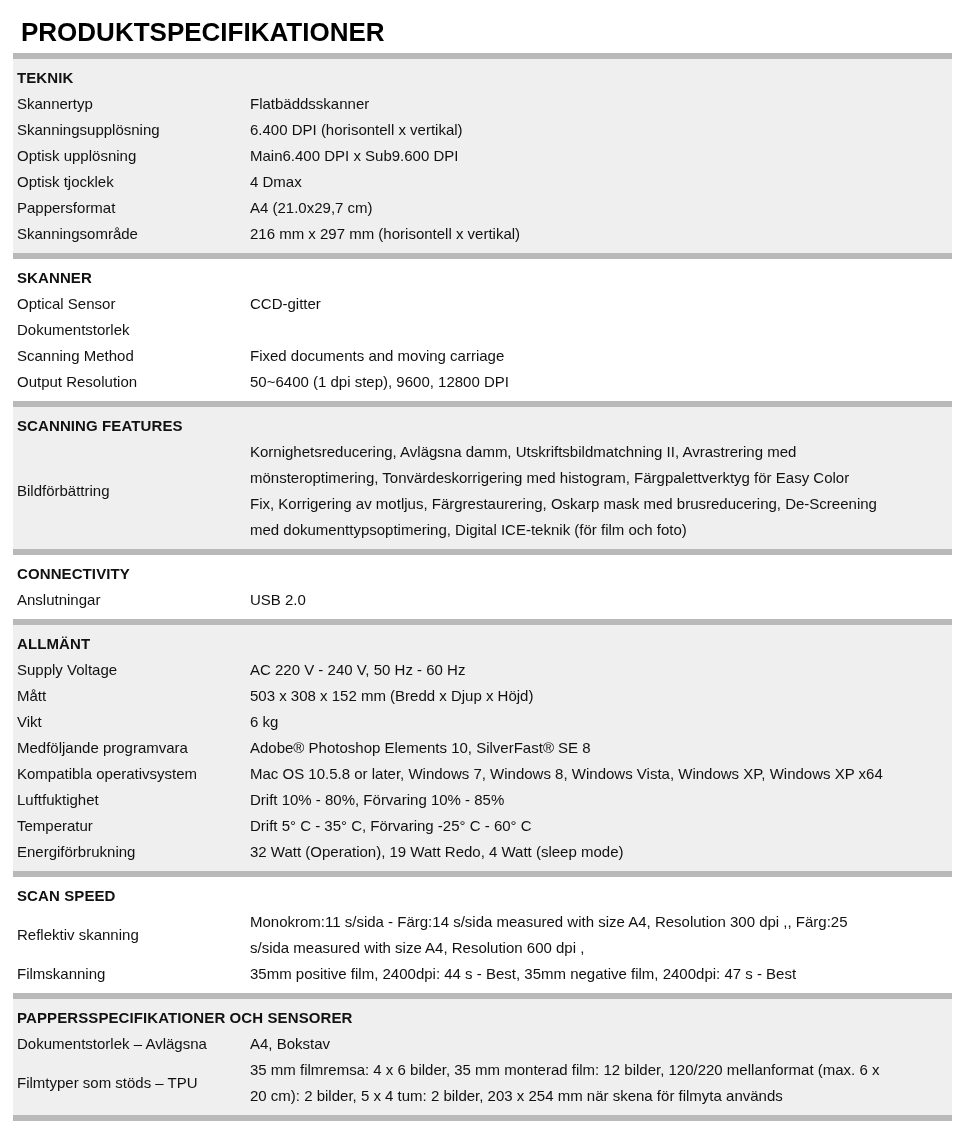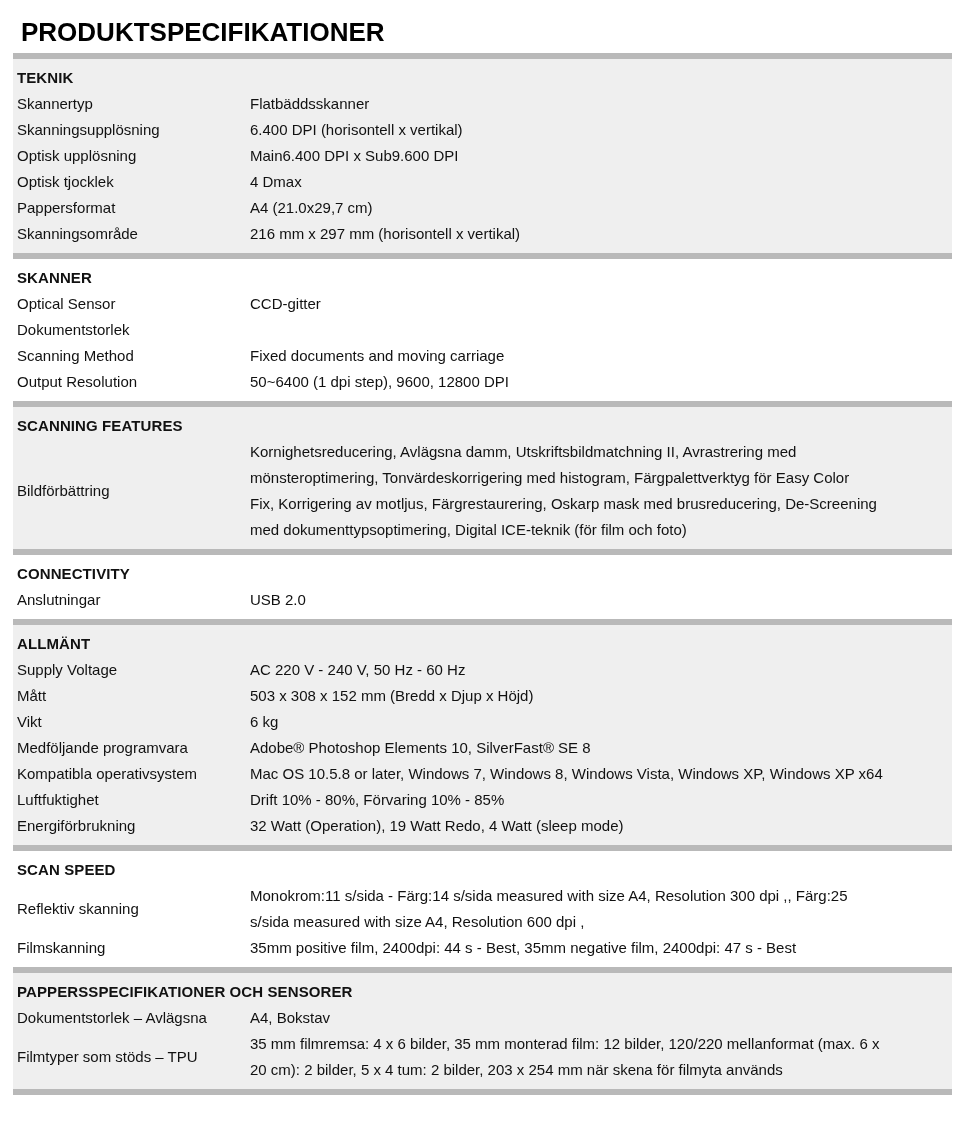--- a/index.html
+++ b/index.html
@@ -162,20 +162,24 @@
     </div>
     <div class="row">
       <div class="cell label">Kompatibla operativsystem</div>
       <div class="cell value">Mac OS 10.5.8 or later, Windows 7, Windows 8, Windows Vista, Windows XP, Windows XP x64</div>
     </div>
     <div class="row">
       <div class="cell label">Luftfuktighet</div>
       <div class="cell value">Drift 10% - 80%, Förvaring 10% - 85%</div>
     </div>
     <div class="row">
+      <div class="cell label">Temperatur</div>
+      <div class="cell value">Drift 5° C - 35° C, Förvaring -25° C - 60° C</div>
+    </div>
+    <div class="row">
       <div class="cell label">Energiförbrukning</div>
       <div class="cell value">32 Watt (Operation), 19 Watt Redo, 4 Watt (sleep mode)</div>
     </div>
   </section>
 
   <div class="divider"></div>
   <section class="sec">
     <h2 class="sec-h">SCAN SPEED</h2>
     <div class="row">
       <div class="cell label">Reflektiv skanning</div>

